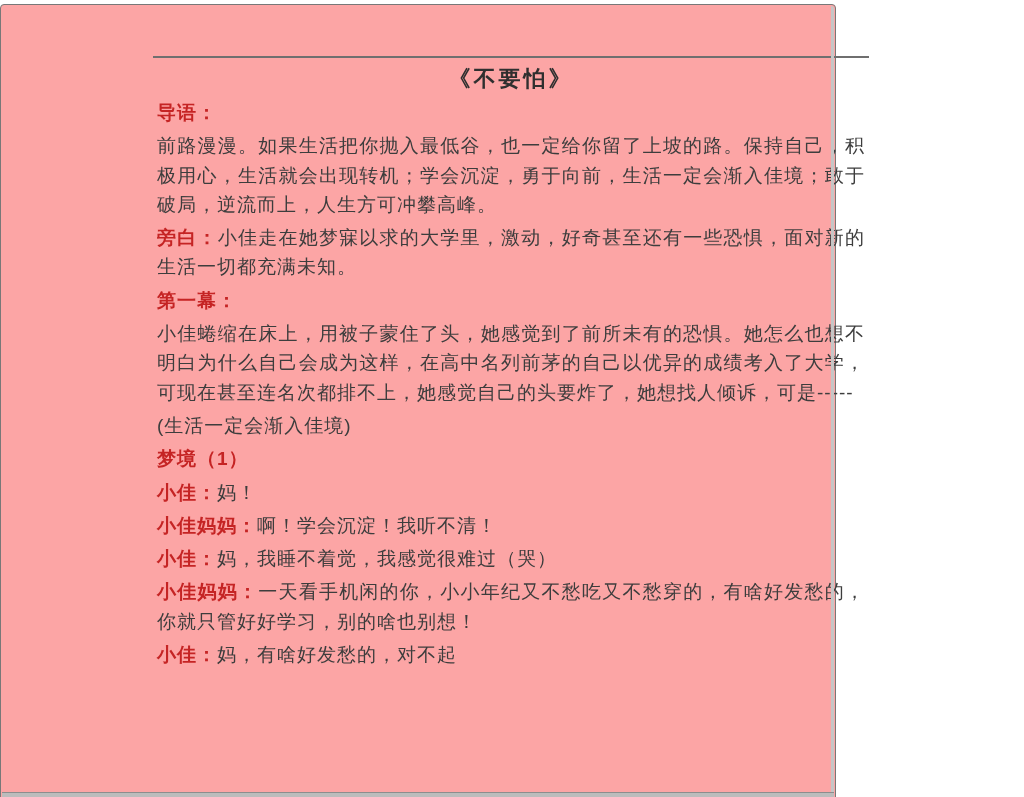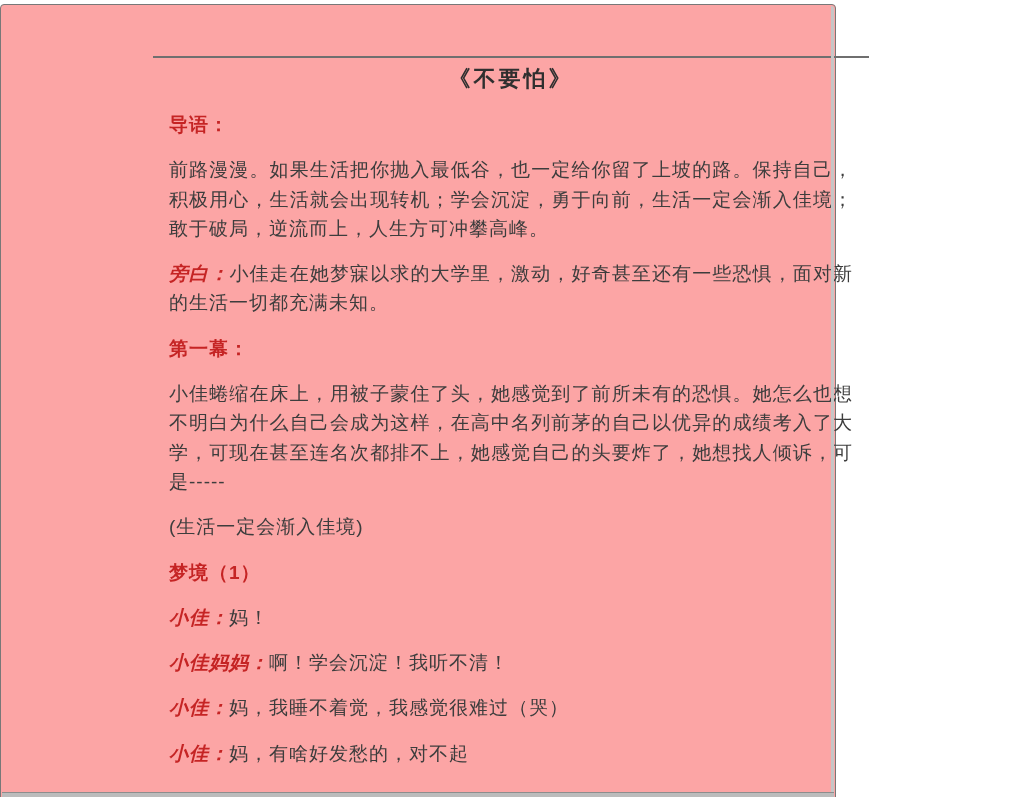--- a/index.html
+++ b/index.html
@@ -51,35 +51,35 @@
   .doc-title {
     margin: 6px 0 0 0;
     font-size: 22px;
     line-height: 30px;
     font-weight: bold;
     text-align: center;
     letter-spacing: 3px;
     color: #2f2f2f;
   }
   #blocks p {
-    margin: 16px;
+    margin: 4px;
     font-size: 19px;
     line-height: 29.3px;
     letter-spacing: 1px;
     text-align: justify;
     color: var(--body-text);
   }
   #blocks p.heading {
     color: var(--accent-red);
     font-weight: bold;
     text-align: left;
   }
   #blocks p.heading + p {  }
   #blocks p.heading:not(:first-child) { margin-top: 4px; }
-  .label { font-weight: bold; font-style: italic; }
+  .label { font-weight: bold; }
   .label-red { color: var(--accent-red); }
   .label-black { color: #333333; }
 </style>
 </head>
 <body>
 
 <div class="window">
   <div class="doc-content">
     <div class="top-rule"></div>
     <h1 class="doc-title">《不要怕》</h1>
@@ -87,18 +87,19 @@
         <p class="heading"><span>导语：</span></p>
         <p class="para"><span>前路漫漫。如果生活把你抛入最低谷，也一定给你留了上坡的路。保持自己，积极用心，生活就会出现转机；学会沉淀，勇于向前，生活一定会渐入佳境；敢于破局，逆流而上，人生方可冲攀高峰。</span></p>
         <p class="para"><span class="label label-red">旁白：</span><span>小佳走在她梦寐以求的大学里，激动，好奇甚至还有一些恐惧，面对新的生活一切都充满未知。</span></p>
         <p class="heading"><span>第一幕：</span></p>
         <p class="para"><span>小佳蜷缩在床上，用被子蒙住了头，她感觉到了前所未有的恐惧。她怎么也想不明白为什么自己会成为这样，在高中名列前茅的自己以优异的成绩考入了大学，可现在甚至连名次都排不上，她感觉自己的头要炸了，她想找人倾诉，可是-----</span></p>
         <p class="para"><span>(生活一定会渐入佳境)</span></p>
         <p class="heading"><span>梦境（1）</span></p>
         <p class="dialog"><span class="label label-red">小佳：</span><span>妈！</span></p>
         <p class="dialog"><span class="label label-red">小佳妈妈：</span><span>啊！学会沉淀！我听不清！</span></p>
         <p class="dialog"><span class="label label-red">小佳：</span><span>妈，我睡不着觉，我感觉很难过（哭）</span></p>
+        <p class="dialog"><span class="label label-red">小佳妈妈：</span><span>一天看手机闲的你，小小年纪又不愁吃又不愁穿的，有啥好发愁的，你就只管好好学习，别的啥也别想！</span></p>
         <p class="dialog"><span class="label label-red">小佳：</span><span>妈，有啥好发愁的，对不起</span></p>
       </div>
   </div>
   <div class="right-edge"></div>
   <div class="bottom-edge"></div>
 </div>
 
 </body></html>

